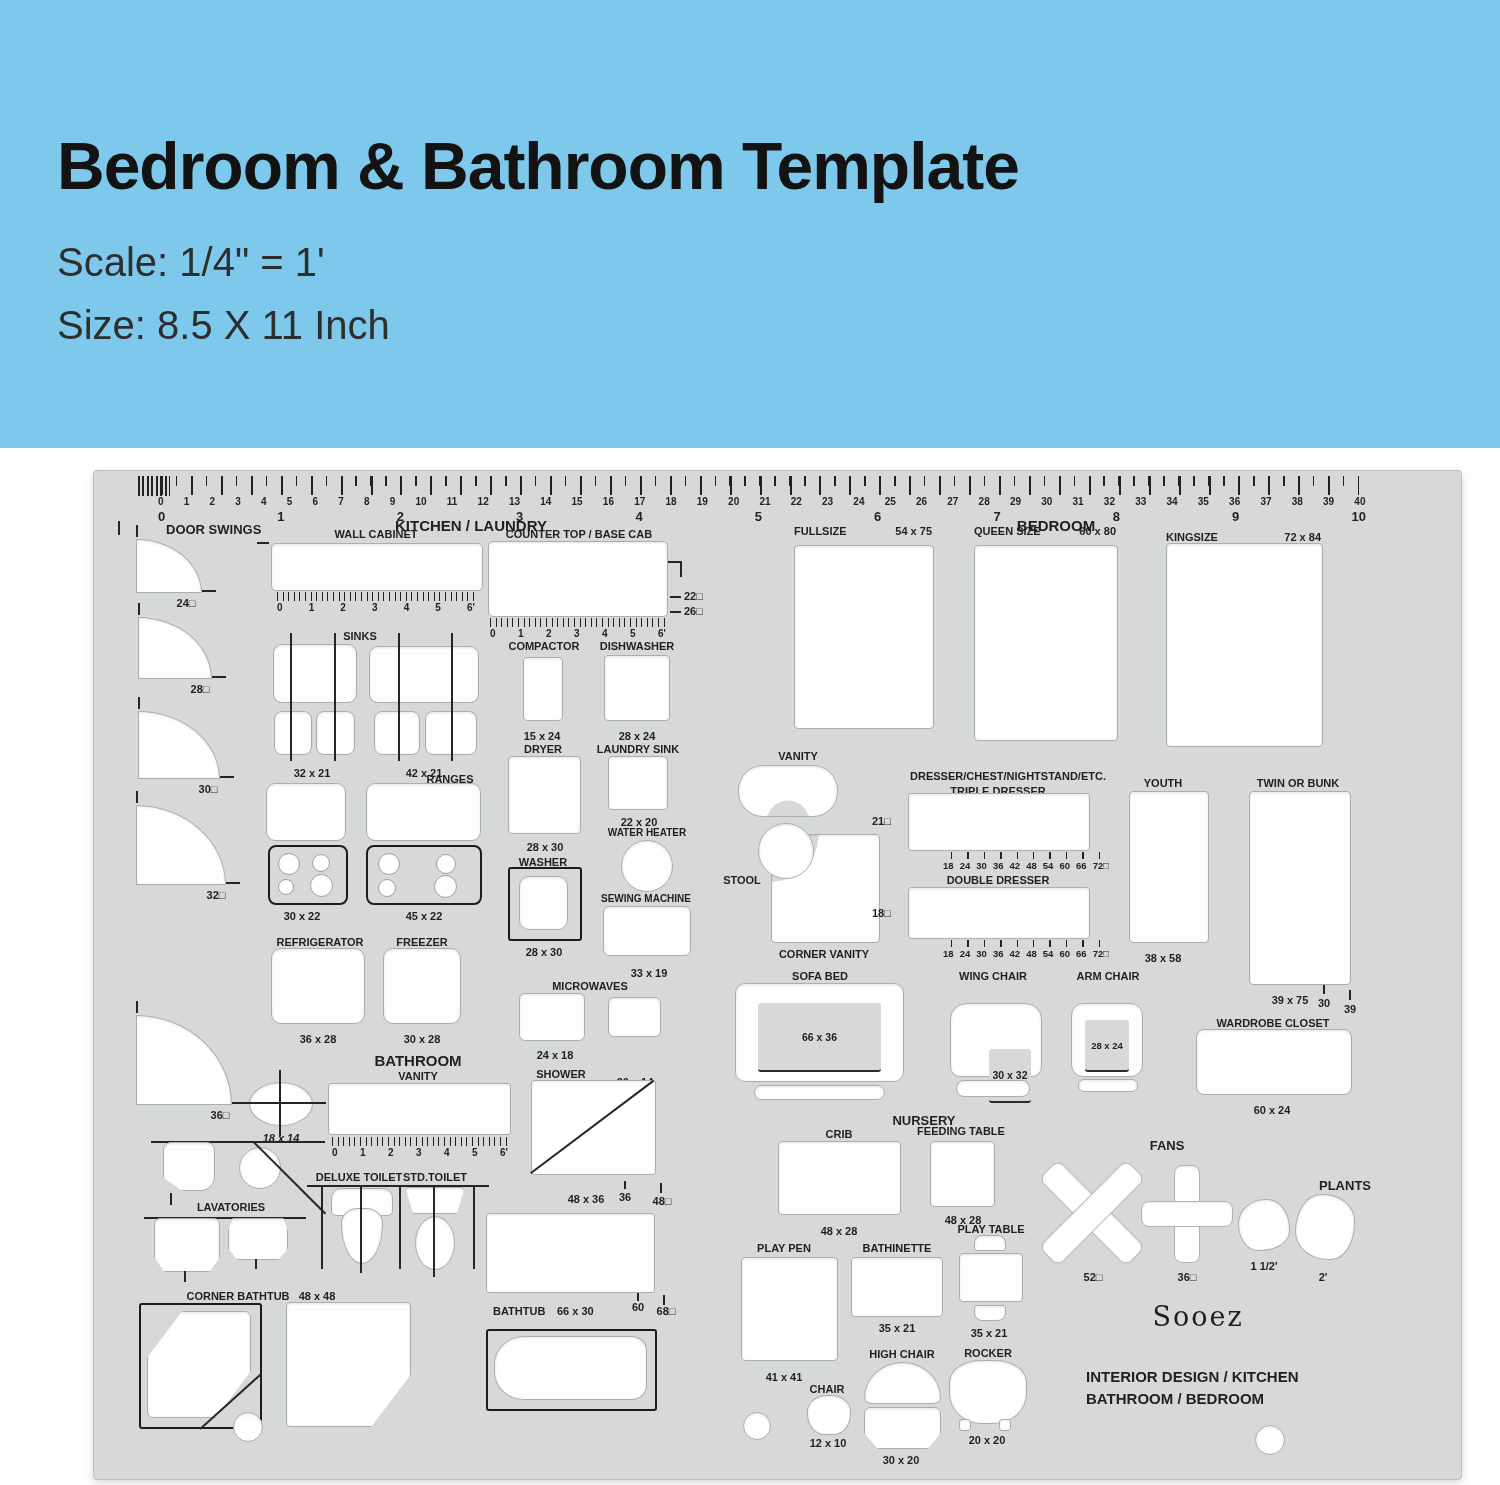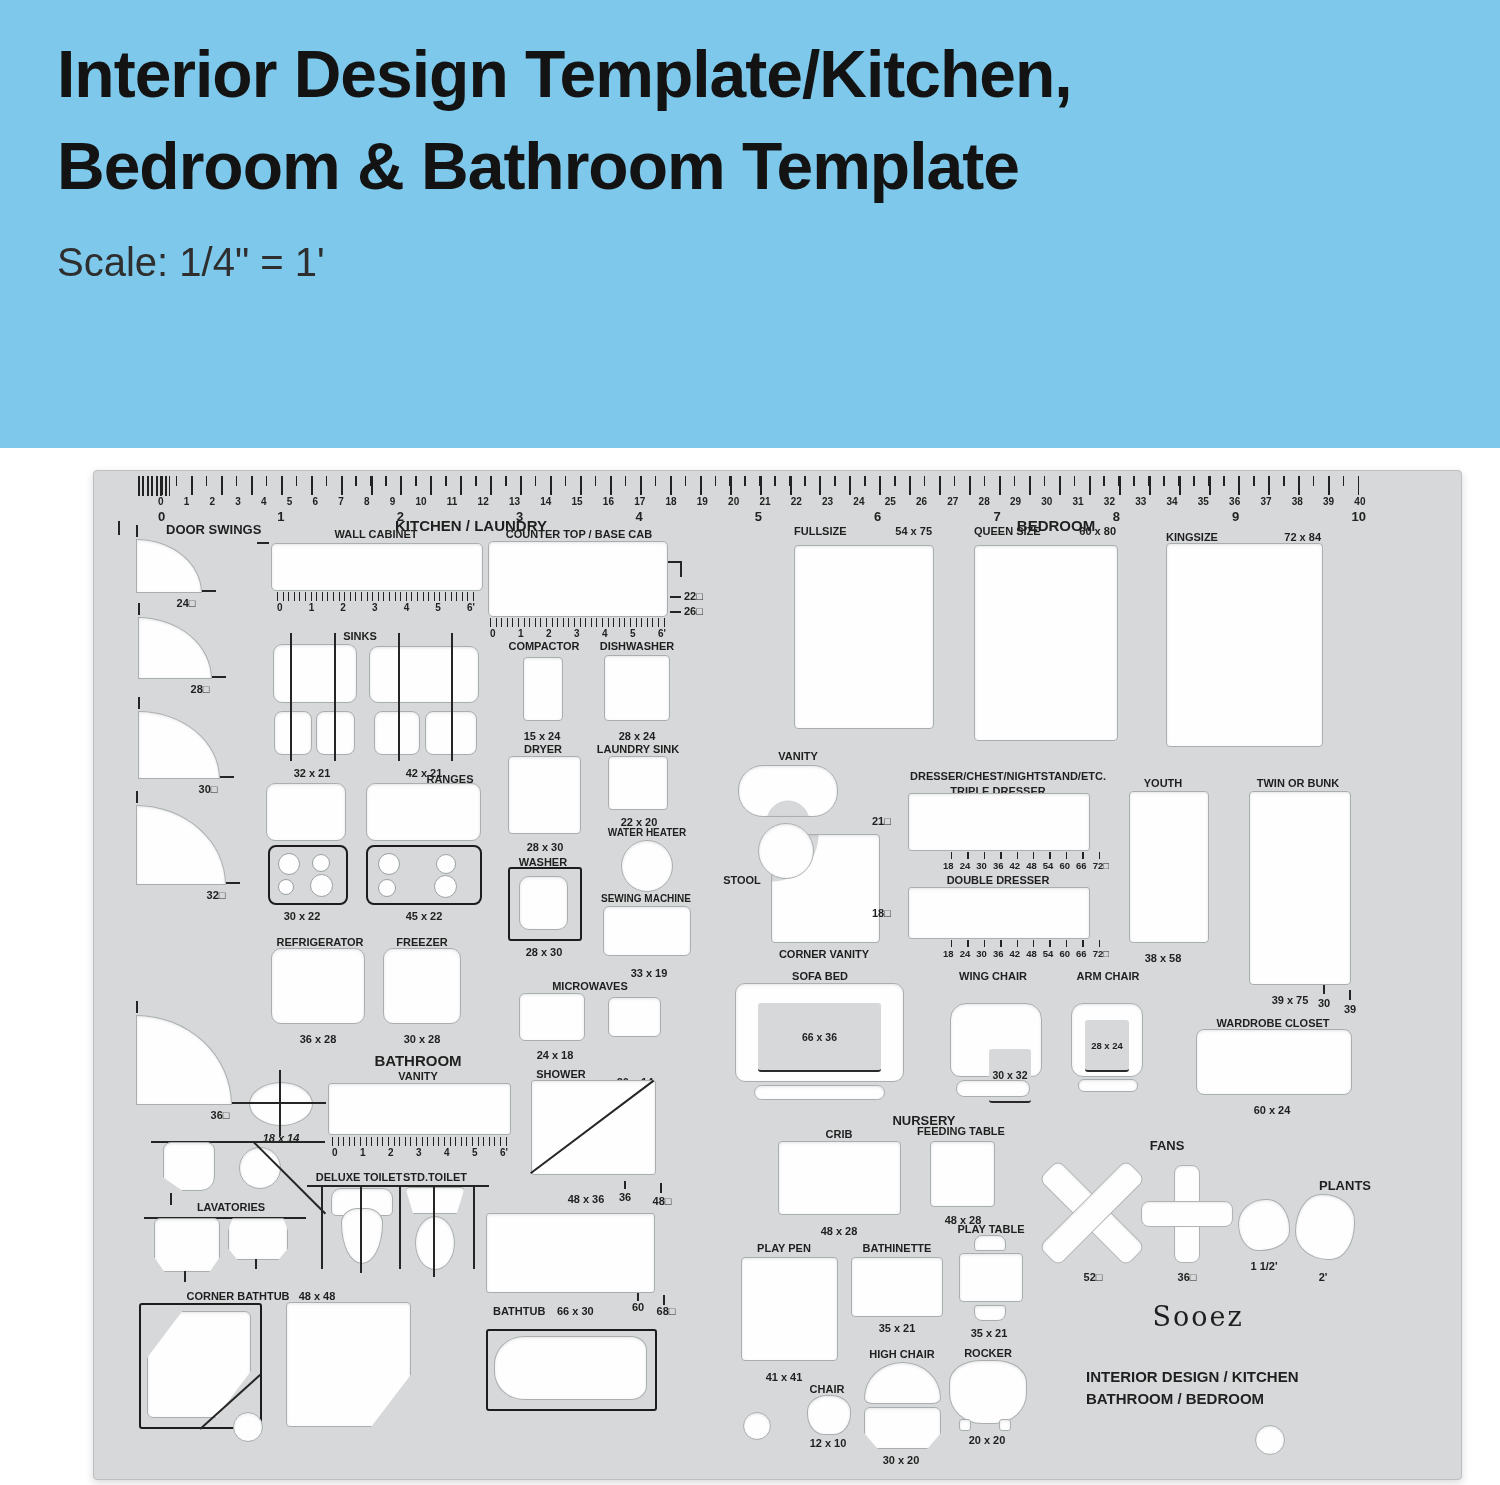--- a/index.html
+++ b/index.html
@@ -28,23 +28,23 @@
   .numrow span{line-height:1;}
   .island{position:absolute;background:#d7d8d9;border-bottom:2px solid #2a2a2a;border-radius:3px;display:flex;align-items:center;justify-content:center;font-weight:700;font-size:10.5px;color:#222;}
   .bc{position:absolute;background:#fefefe;border:1px solid #9aa0a3;border-radius:50%;}
   .blade{position:absolute;background:#fefefe;border:1px solid #b0b4b6;border-radius:8px;box-shadow:inset 0 1px 2px rgba(0,0,0,.08);}
   .serif{font-family:"DejaVu Serif",serif;}
 </style>
 </head>
 <body>
 
 <div class="banner">
-  <div class="t1" style="top:36px;">Interior Design Template/Kitchen,</div>
   <div class="t1" style="top:128px;">Bedroom &amp; Bathroom Template</div>
   <div class="sub" style="top:240px;">Scale: 1/4" = 1'</div>
+  <div class="sub" style="top:303px;">Size: 8.5 X 11 Inch</div>
 </div>
 
 <div class="sheet">
 
   <div class="hatch" style="left:44px;top:5px;width:32px;height:20px;"></div>
   <div class="ticksA" style="left:67px;top:5px;width:1198px;height:19px;"></div>
   <div class="ticksB" style="left:67px;top:5px;width:1198px;height:10px;"></div>
   <div class="numrow" style="left:64px;top:26px;width:1208px;font-size:10px;">
       <span>0</span>
       <span>1</span>

